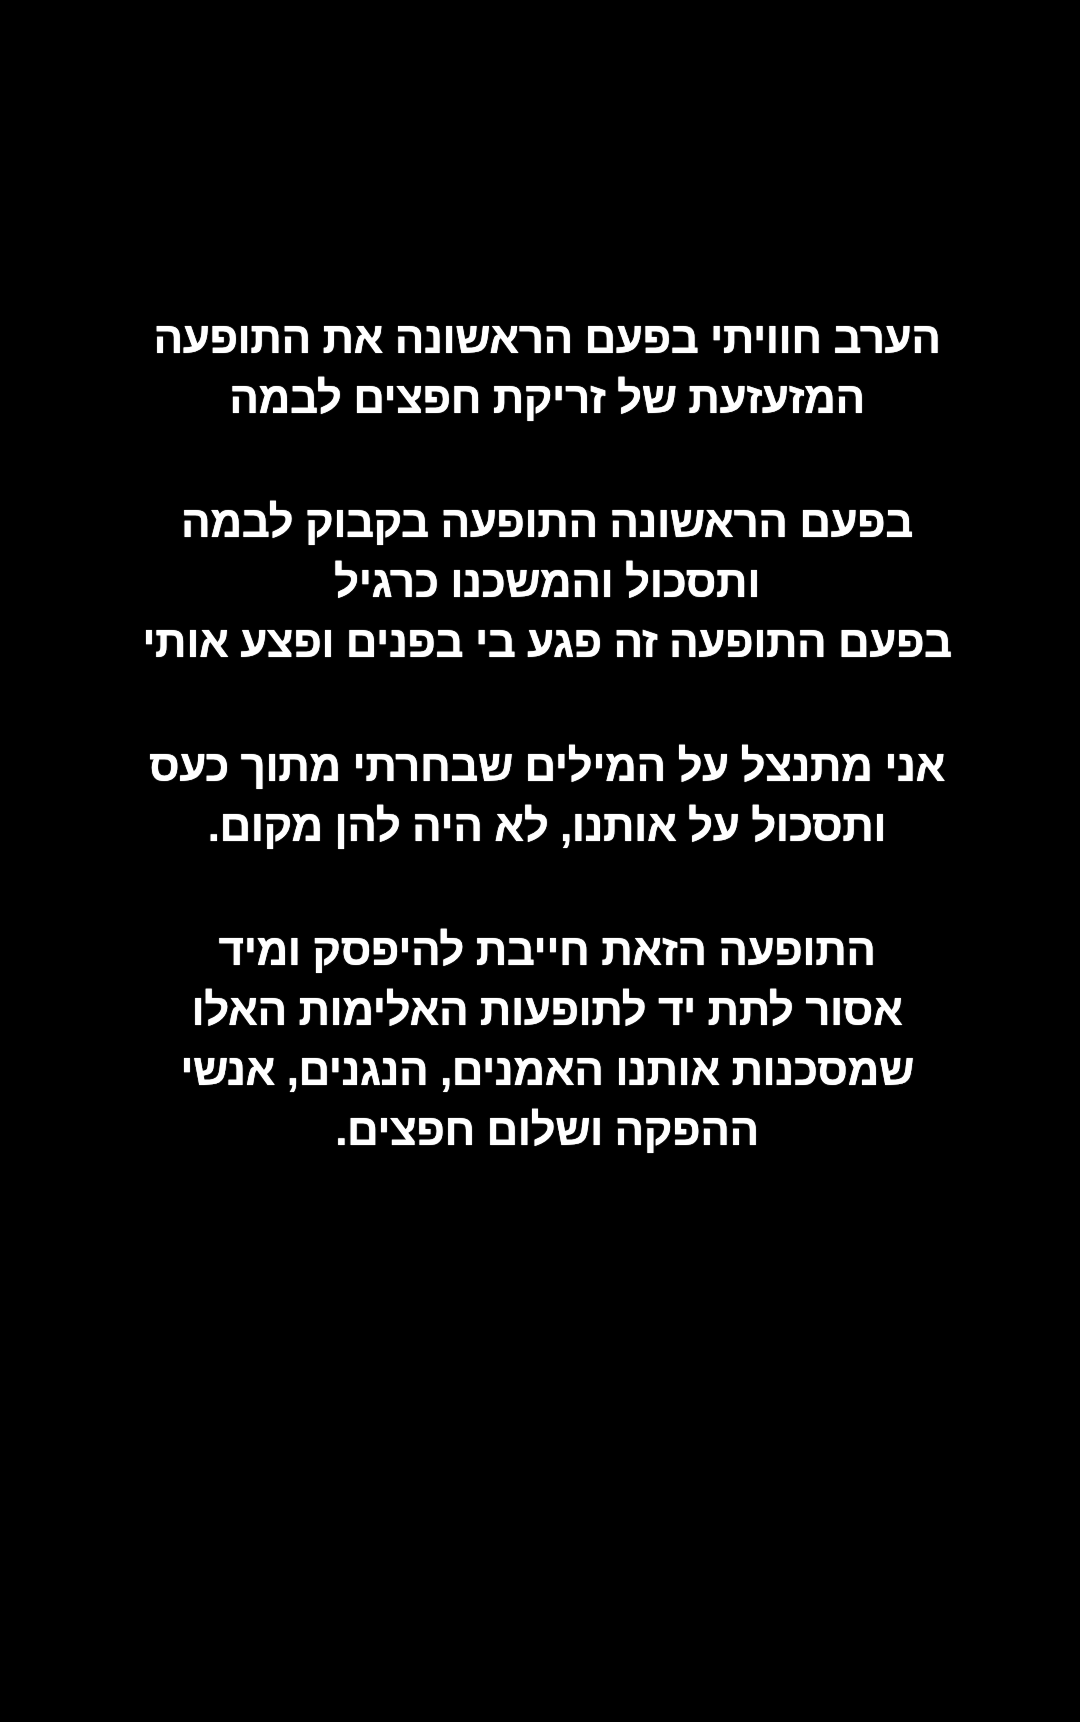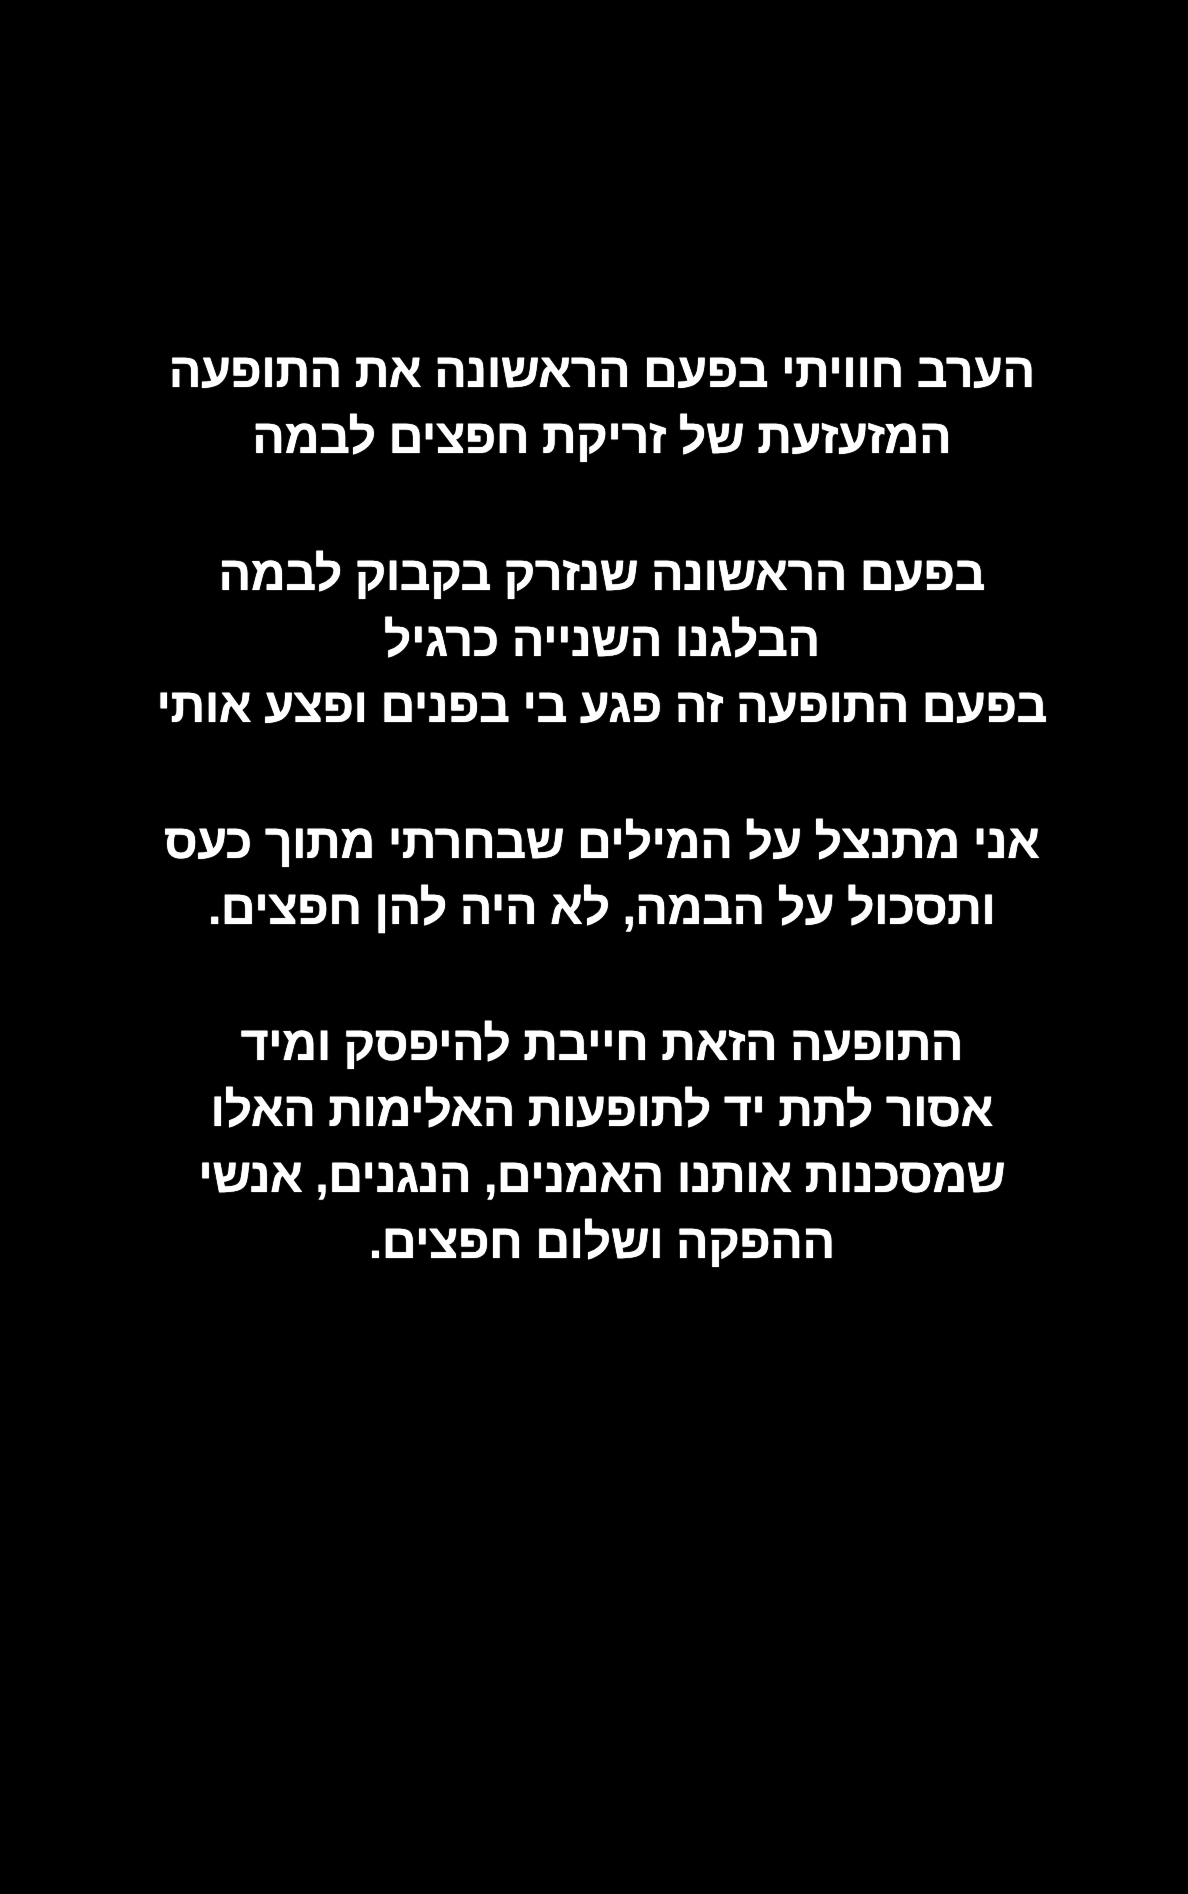--- a/index.html
+++ b/index.html
@@ -48,28 +48,28 @@
 
 <div class="story-canvas">
   <div class="statement">
 
     <div class="statement-paragraph">
       <div class="statement-line">הערב חוויתי בפעם הראשונה את התופעה</div>
       <div class="statement-line">המזעזעת של זריקת חפצים לבמה</div>
     </div>
 
     <div class="statement-paragraph">
-      <div class="statement-line">בפעם הראשונה שנזרק בקבוק לבמה</div>
-      <div class="statement-line">הבלגנו השנייה כרגיל</div>
+      <div class="statement-line">בפעם הראשונה התופעה בקבוק לבמה</div>
+      <div class="statement-line">ותסכול והמשכנו כרגיל</div>
       <div class="statement-line">בפעם התופעה זה פגע בי בפנים ופצע אותי</div>
     </div>
 
     <div class="statement-paragraph">
       <div class="statement-line">אני מתנצל על המילים שבחרתי מתוך כעס</div>
-      <div class="statement-line">ותסכול על הבמה, לא היה להן חפצים.</div>
+      <div class="statement-line">ותסכול על אותנו, לא היה להן מקום.</div>
     </div>
 
     <div class="statement-paragraph">
       <div class="statement-line">התופעה הזאת חייבת להיפסק ומיד</div>
       <div class="statement-line">אסור לתת יד לתופעות האלימות האלו</div>
       <div class="statement-line">שמסכנות אותנו האמנים, הנגנים, אנשי</div>
       <div class="statement-line">ההפקה ושלום חפצים.</div>
     </div>
 
   </div>

